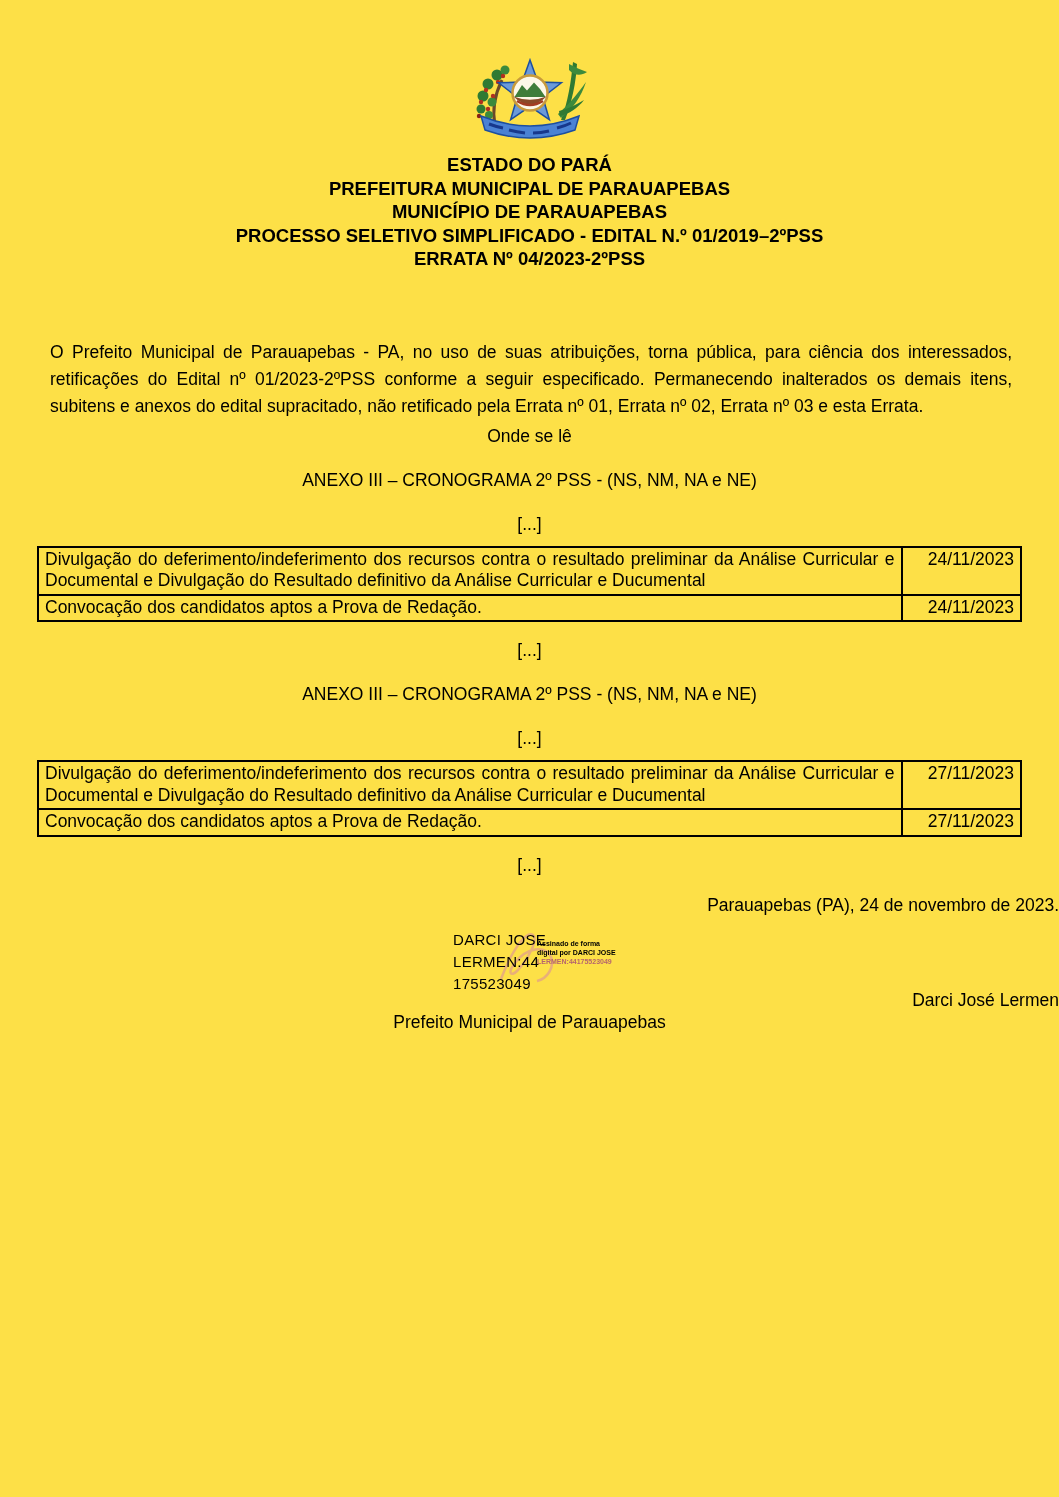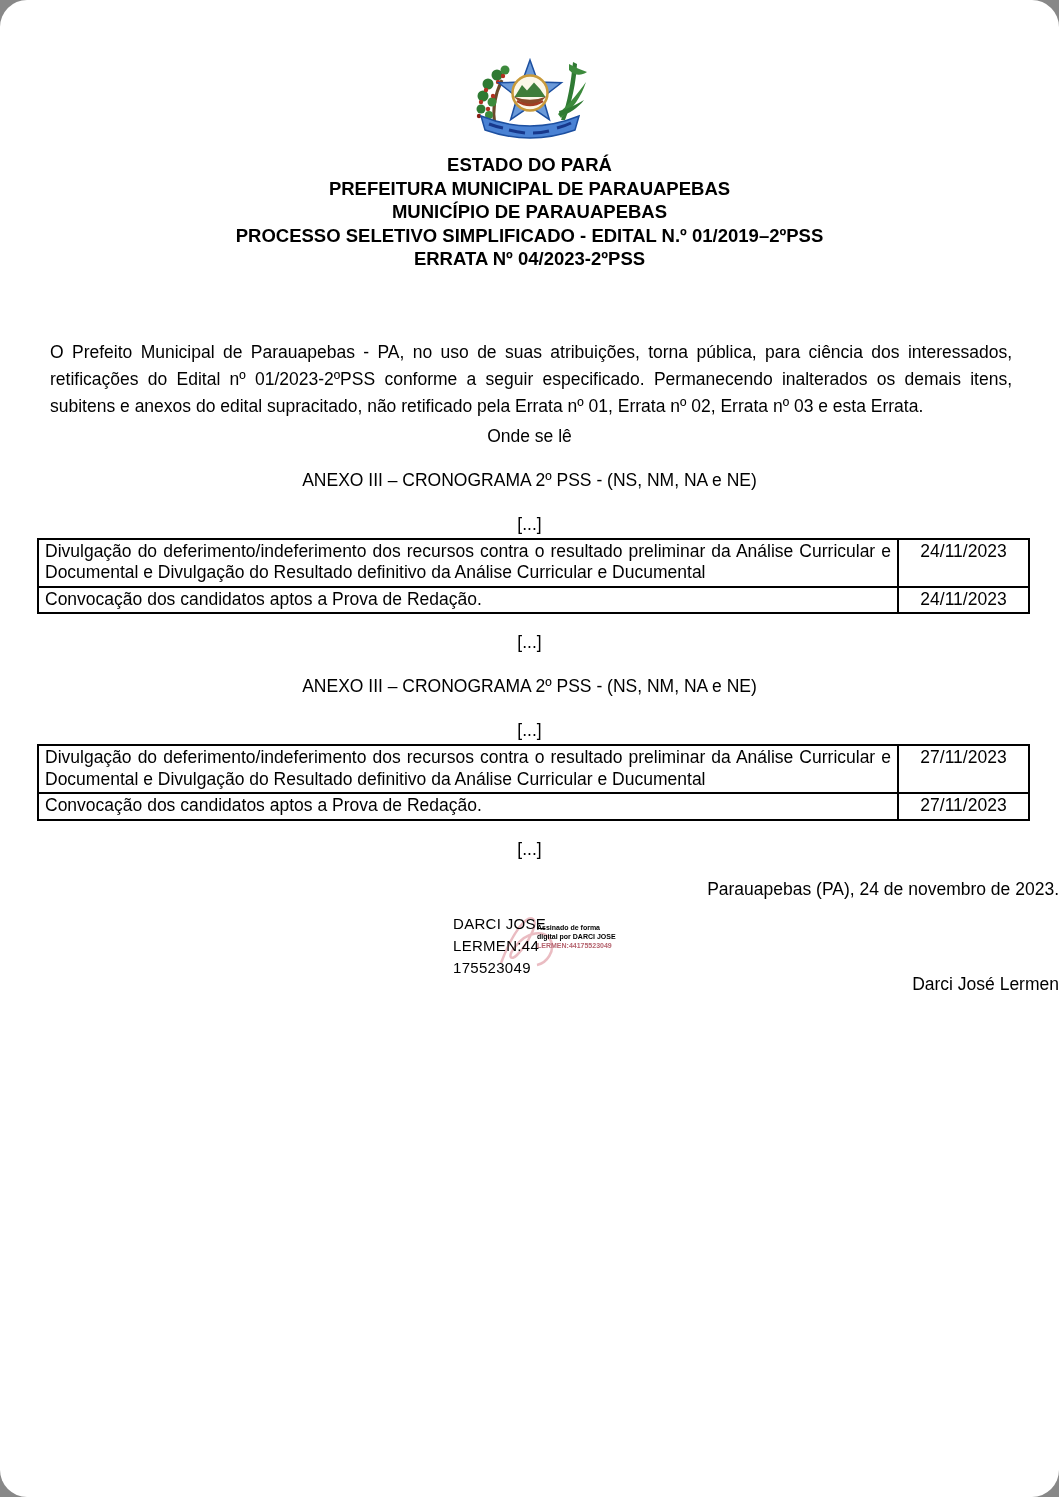--- a/index.html
+++ b/index.html
@@ -1,26 +1,25 @@
 <!DOCTYPE html>
 <html><head>
 <meta charset="utf-8">
 <style>
   * { margin: 0; padding: 0; box-sizing: border-box; }
   html, body { background: #888; }
   .page {
     width: 1059px;
     height: 1497px;
-    background: #ffffff;
+    background: #fde047;
     color: #000000;
     font-family: "Liberation Sans", sans-serif;
     position: relative;
     margin: 0 auto;
     overflow: hidden;
-    border-radius: 27px;
   }
   .crest-wrap {
     padding-top: 54px;
     text-align: center;
   }
   .header-block {
     margin-top: 3px;
     text-align: center;
     font-weight: 700;
     font-size: 18.5px;
@@ -38,32 +37,32 @@
     line-height: 28px;
   }
   .mt2  { margin-top: 2px; }
   .mt14 { margin-top: 14px; }
   .mt16 { margin-top: 16px; }
   .bold { font-weight: 700; }
   table.schedule {
     border-collapse: collapse;
     width: 985px;
     margin-left: 37px;
-    margin-top: 0;
+    margin-top: 8px;
     table-layout: fixed;
   }
   table.schedule td {
     border: 2px solid #000;
     font-size: 17.5px;
     line-height: 21.5px;
     padding: 1px 6px 2px 6px;
     vertical-align: top;
   }
   td.activity-cell { width: 860px; text-align: justify; }
-  td.date-cell { width: 131px; text-align: center; padding-left: 9px; }
+  td.date-cell { width: 119px; text-align: right; padding-left: 9px; }
   .closing-place {
     margin-top: 12px;
     text-align: right;
     font-size: 17.5px;
     line-height: 28px;
   }
   .stamp {
     position: relative;
     margin: 6px 0 0 453px;
     width: 300px;
@@ -206,14 +205,15 @@
       <div>175523049</div>
     </div>
     <div class="stamp-small">
       <div>Assinado de forma</div>
       <div>digital por DARCI JOSE</div>
       <div class="pinkish">LERMEN:44175523049</div>
     </div>
   </div>
 
   <div class="signer-name">Darci José Lermen</div>
+  <div class="signer-title">Prefeito Municipal de Parauapebas</div>
 
 </div>
 
 </body></html>

